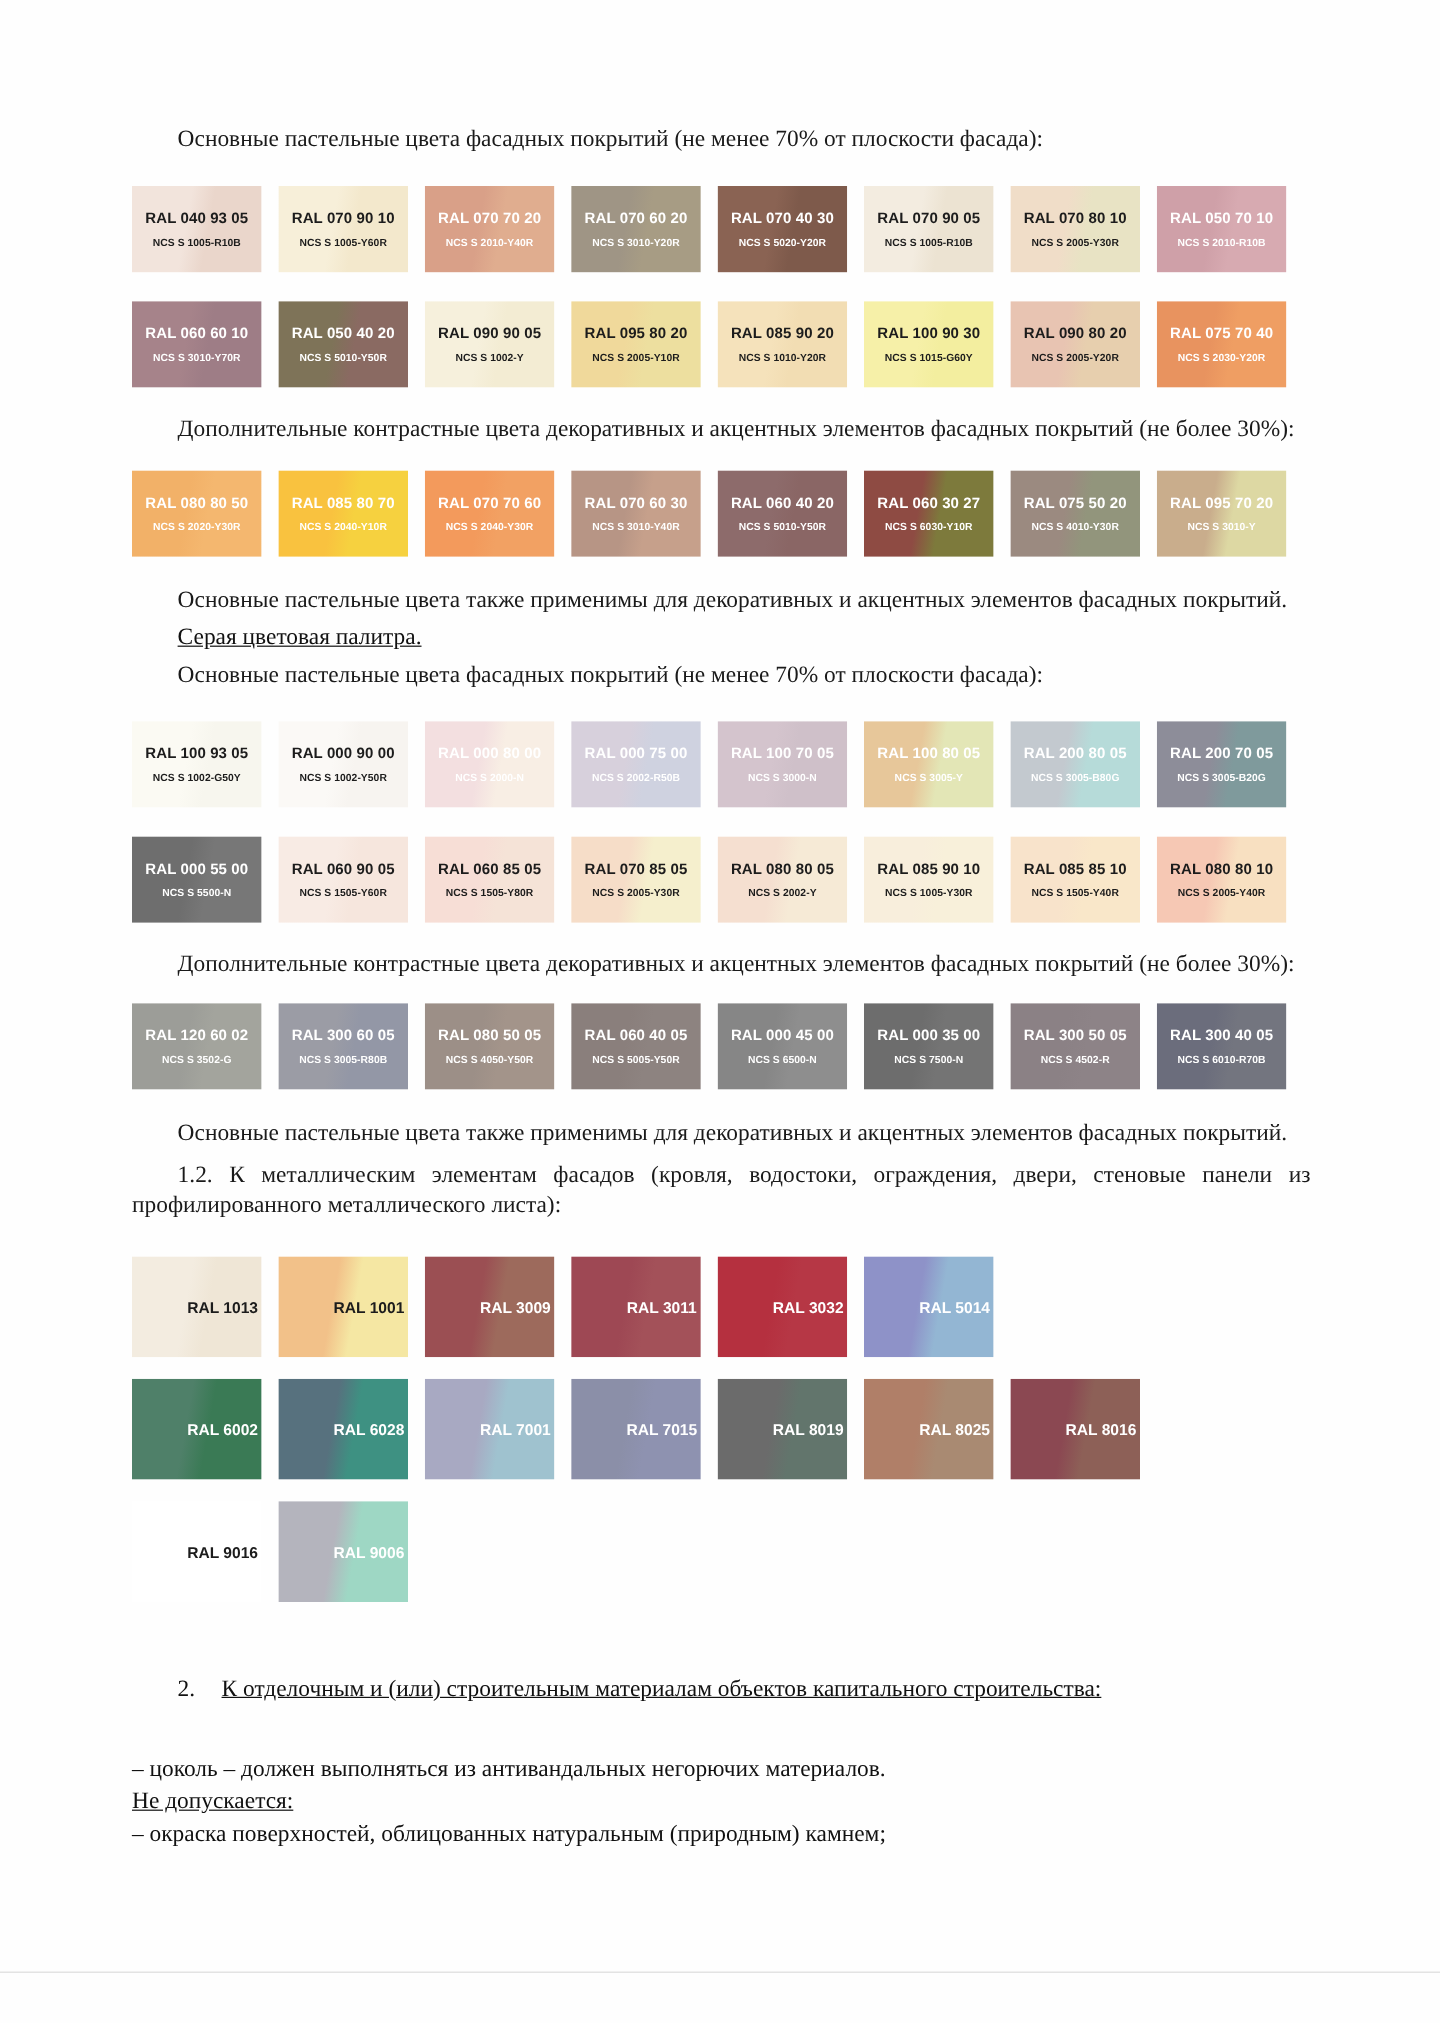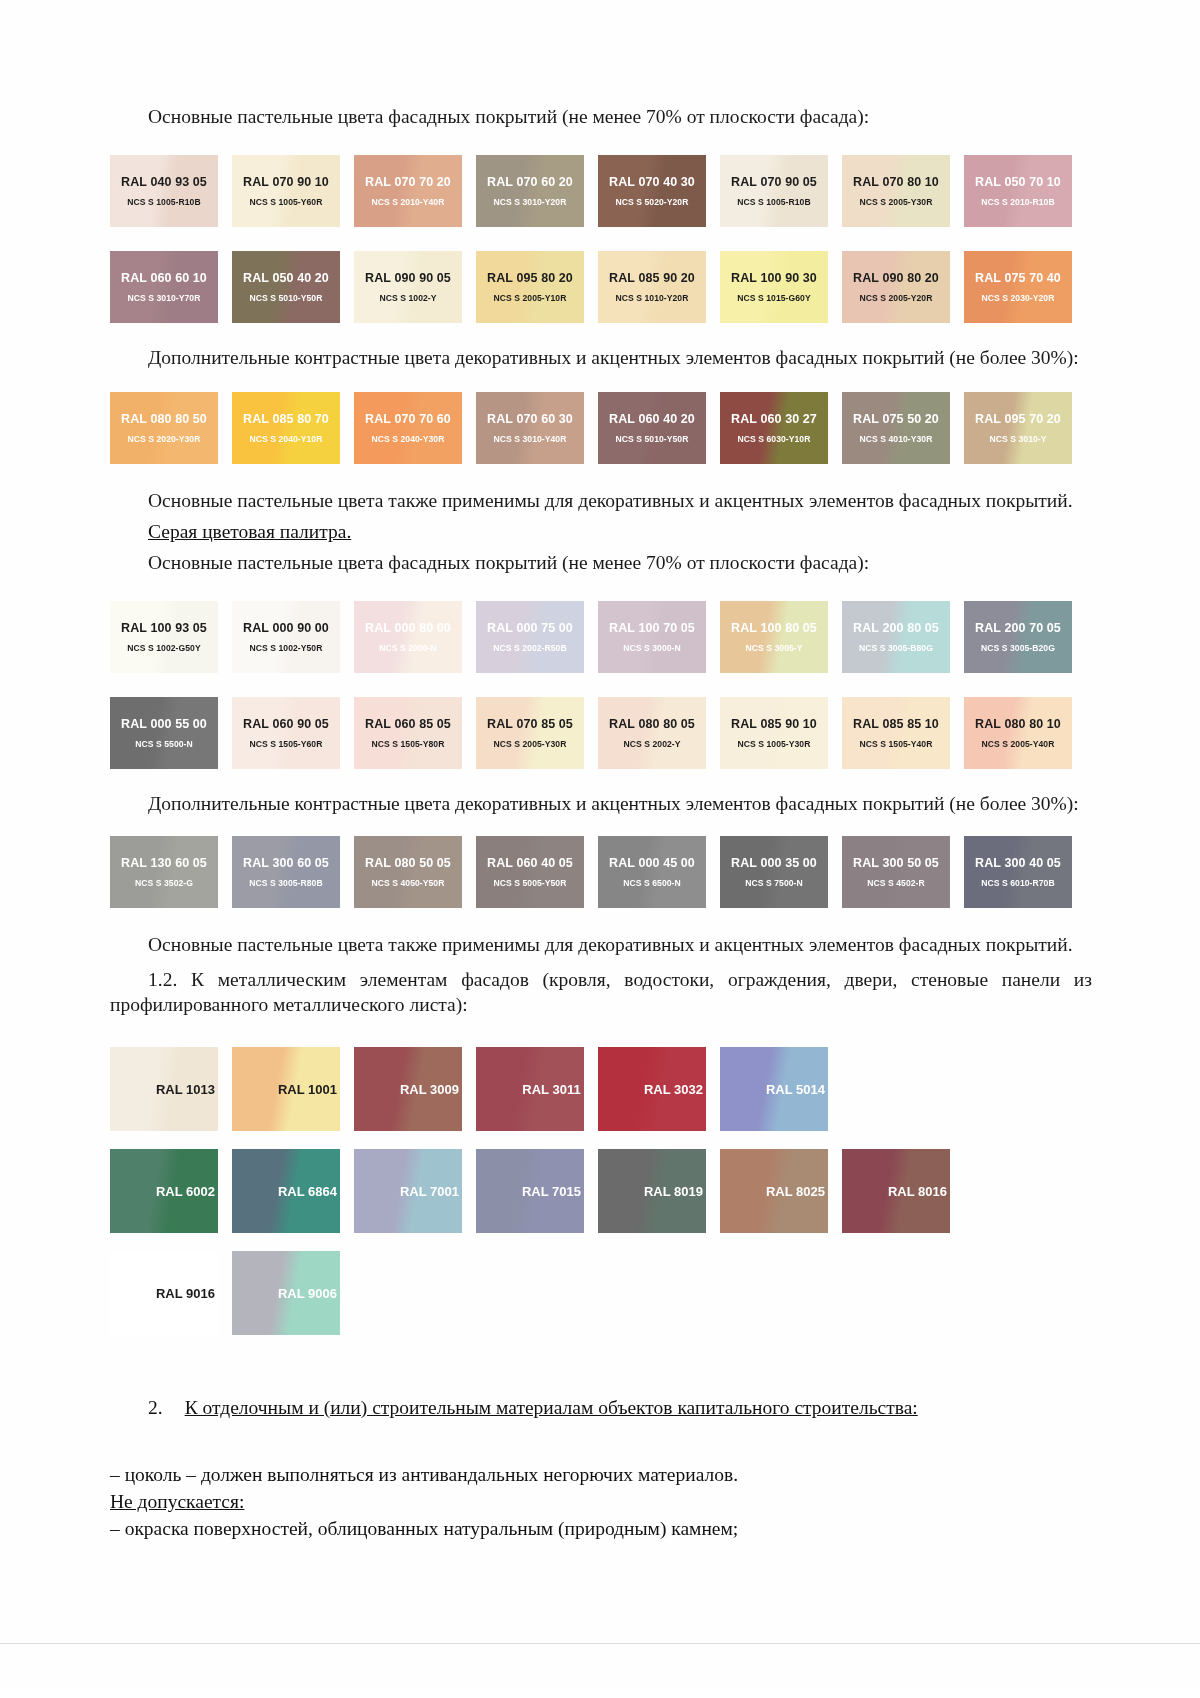--- a/index.html
+++ b/index.html
@@ -492,21 +492,21 @@
     <div class="spacer-22"></div>
 
     <p class="para">Дополнительные контрастные цвета декоративных и акцентных элементов фасадных покрытий (не более 30%):</p>
 
     <div class="spacer-20"></div>
 
     <div class="swatch-row" id="row-gray-c1">
         <div class="swatch dark">
           <div class="tint" style="background: linear-gradient(100deg, rgb(156, 157, 152) 0%, rgb(156, 157, 152) 42%, rgb(163, 164, 157) 58%, rgb(163, 164, 157) 100%);"></div>
           <div class="labels">
-            <span class="ral">RAL 130 60 05</span>
+            <span class="ral">RAL 120 60 02</span>
             <span class="ncs">NCS S 3502-G</span>
           </div>
         </div>
         <div class="swatch dark">
           <div class="tint" style="background: linear-gradient(100deg, rgb(155, 156, 165) 0%, rgb(155, 156, 165) 42%, rgb(147, 151, 166) 58%, rgb(147, 151, 166) 100%);"></div>
           <div class="labels">
             <span class="ral">RAL 300 60 05</span>
             <span class="ncs">NCS S 3005-R80B</span>
           </div>
         </div>
@@ -593,21 +593,21 @@
 
     <div class="spacer-18"></div>
 
     <div class="metal-row" id="row-metal-2">
         <div class="metal dark">
           <div class="tint" style="background: linear-gradient(100deg, rgb(79, 128, 105) 0%, rgb(79, 128, 105) 42%, rgb(58, 122, 85) 58%, rgb(58, 122, 85) 100%);"></div>
           <span class="ral">RAL 6002</span>
         </div>
         <div class="metal dark">
           <div class="tint" style="background: linear-gradient(100deg, rgb(87, 113, 126) 0%, rgb(87, 113, 126) 42%, rgb(62, 145, 130) 58%, rgb(62, 145, 130) 100%);"></div>
-          <span class="ral">RAL 6864</span>
+          <span class="ral">RAL 6028</span>
         </div>
         <div class="metal dark">
           <div class="tint" style="background: linear-gradient(100deg, rgb(168, 169, 194) 0%, rgb(168, 169, 194) 42%, rgb(159, 194, 207) 58%, rgb(159, 194, 207) 100%);"></div>
           <span class="ral">RAL 7001</span>
         </div>
         <div class="metal dark">
           <div class="tint" style="background: linear-gradient(100deg, rgb(139, 143, 168) 0%, rgb(139, 143, 168) 42%, rgb(142, 146, 176) 58%, rgb(142, 146, 176) 100%);"></div>
           <span class="ral">RAL 7015</span>
         </div>
         <div class="metal dark">

